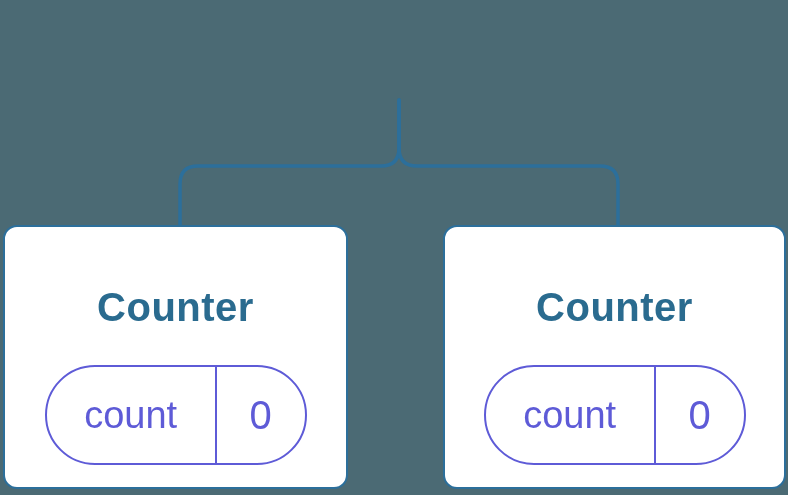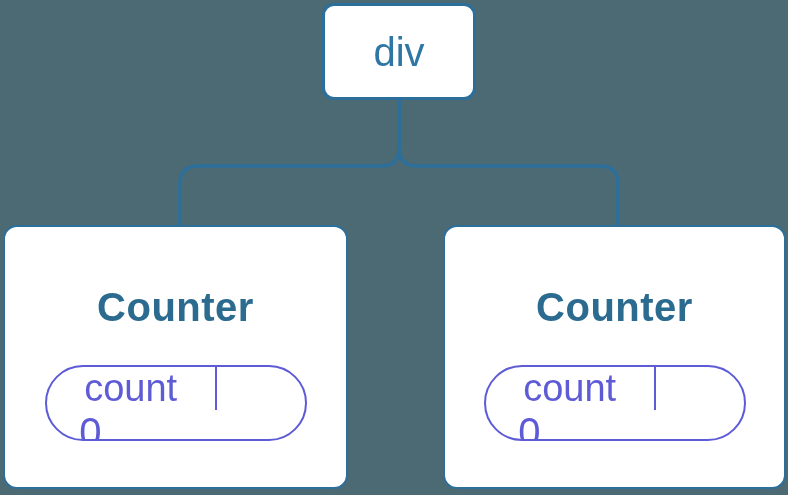--- a/index.html
+++ b/index.html
@@ -67,28 +67,27 @@
     margin-top: 60px;
     font-size: 40px;
     font-weight: 600;
     line-height: 1;
     color: #2a6b8f;
     letter-spacing: 0.5px;
   }
   .pill {
     margin-top: 38px;
     width: 262px;
-    height: 76px;
+    height: 100px;
     box-sizing: border-box;
     border: 2px solid #5e5bd7;
     border-radius: 50px;
     display: flex;
     overflow: hidden;
     background: #ffffff;
-    flex-direction: column;
   }
   .pill-key {
     box-sizing: border-box;
     width: 66%;
     border-right: 2px solid #5e5bd7;
     display: flex;
     align-items: center;
     justify-content: center;
     font-size: 38px;
     font-weight: 400;
@@ -107,23 +106,20 @@
 </head>
 <body>
 
 <div class="canvas">
 
   <svg class="connectors" viewBox="0 0 788 495">
     <path d="M 399 100 L 399 148 Q 399 166 381 166 L 198 166 Q 180 166 180 184 L 180 226"></path>
     <path d="M 399 100 L 399 148 Q 399 166 417 166 L 600 166 Q 618 166 618 184 L 618 226"></path>
   </svg>
 
-  <div class="root-node">
-    <span class="root-label">div</span>
-  </div>
 
   <div class="card card-left">
     <div class="card-title">Counter</div>
     <div class="pill">
       <div class="pill-key">count</div>
       <div class="pill-val">0</div>
     </div>
   </div>
 
   <div class="card card-right">

